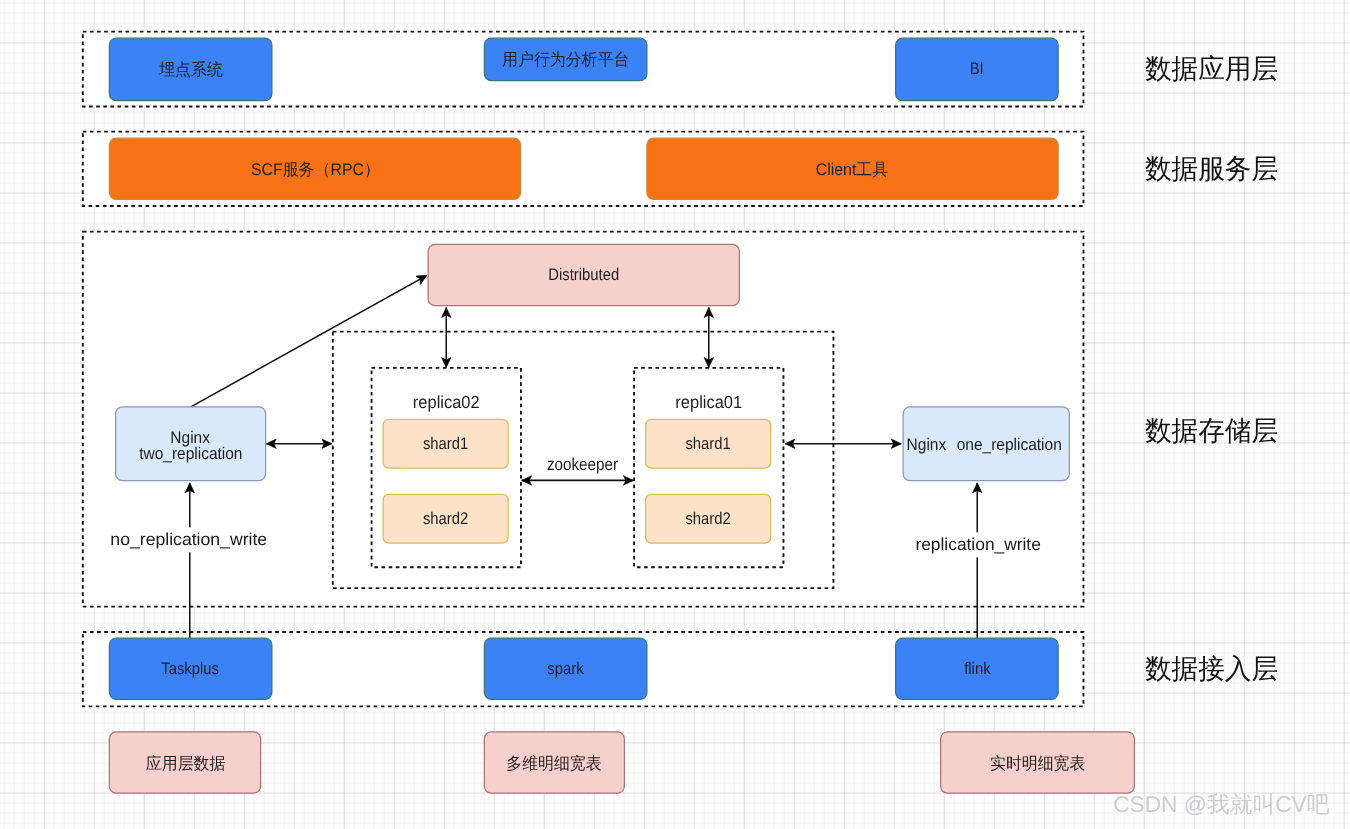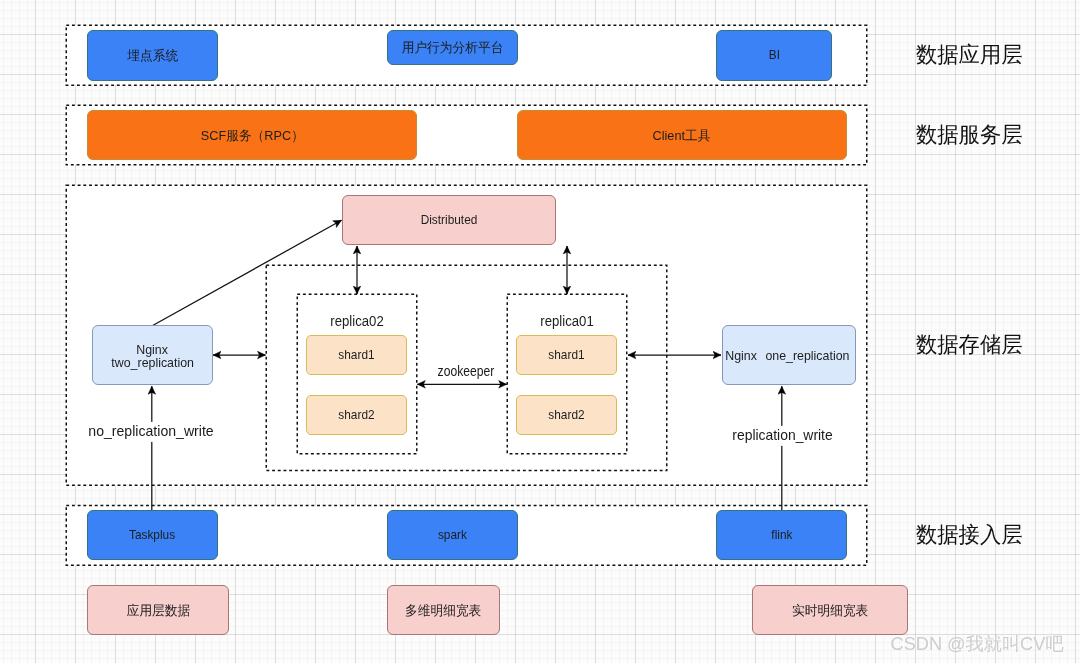--- a/index.html
+++ b/index.html
@@ -93,37 +93,37 @@
 <div id="stage">
 
   <div class="node blue cjk" style="left:87px;top:30px;width:131px;height:50.5px;">
     <span class="sx">埋点系统</span>
   </div>
 
   <div class="node blue cjk" style="left:387px;top:30px;width:131px;height:35px;">
     <span class="sx">用户行为分析平台</span>
   </div>
 
-  <div class="node blue" style="left:716px;top:30px;width:116px;height:50.5px;justify-content:center;">
+  <div class="node blue" style="left:716px;top:30px;width:131px;height:50.5px;justify-content:center;">
     <span class="sx">BI</span>
   </div>
 
   <div class="lbl layer-title" style="left:916px;top:54.6px;"><span class="sxl">数据应用层</span></div>
 
   <div class="node orange cjk" style="left:87px;top:110px;width:330px;height:50px;">
     <span class="sx">SCF服务（RPC）</span>
   </div>
 
   <div class="node orange cjk" style="left:517px;top:110px;width:330px;height:50px;">
     <span class="sx">Client工具</span>
   </div>
 
   <div class="lbl layer-title" style="left:916px;top:134.7px;"><span class="sxl">数据服务层</span></div>
 
-  <div class="node pink" style="left:342px;top:195px;width:214px;height:50px;">
+  <div class="node pink" style="left:342px;top:195px;width:250px;height:50px;">
     <span class="sx">Distributed</span>
   </div>
   <div class="lbl inner-title ctr" style="left:356.5px;top:320.5px;"><span class="sxl">replica02</span></div>
   <div class="node shard" style="left:306px;top:335px;width:101px;height:40px;">
     <span class="sx">shard1</span>
   </div>
   <div class="node shard" style="left:306px;top:395px;width:101px;height:40px;">
     <span class="sx">shard2</span>
   </div>
   <div class="lbl inner-title ctr" style="left:566.5px;top:320.5px;"><span class="sxl">replica01</span></div>
@@ -159,21 +159,21 @@
   </div>
   <div class="node blue" style="left:387px;top:510px;width:131px;height:50px;">
     <span class="sx">spark</span>
   </div>
   <div class="node blue" style="left:716px;top:510px;width:131px;height:50px;">
     <span class="sx">flink</span>
   </div>
 
   <div class="lbl layer-title" style="left:916px;top:534.9px;"><span class="sxl">数据接入层</span></div>
 
-  <div class="node pink cjk" style="left:87px;top:585px;width:142px;height:50px;">
+  <div class="node pink cjk" style="left:87px;top:585px;width:122px;height:50px;">
     <span class="sx">应用层数据</span>
   </div>
   <div class="node pink cjk" style="left:387px;top:585px;width:113px;height:50px;text-align:center;">
     <span class="sx">多维明细宽表</span>
   </div>
   <div class="node pink cjk" style="left:752px;top:585px;width:156px;height:50px;">
     <span class="sx">实时明细宽表</span>
   </div>
 
   <div class="lbl watermark" style="left:890.5px;top:644.4px;"><span class="sxl">CSDN @我就叫CV吧</span></div>

